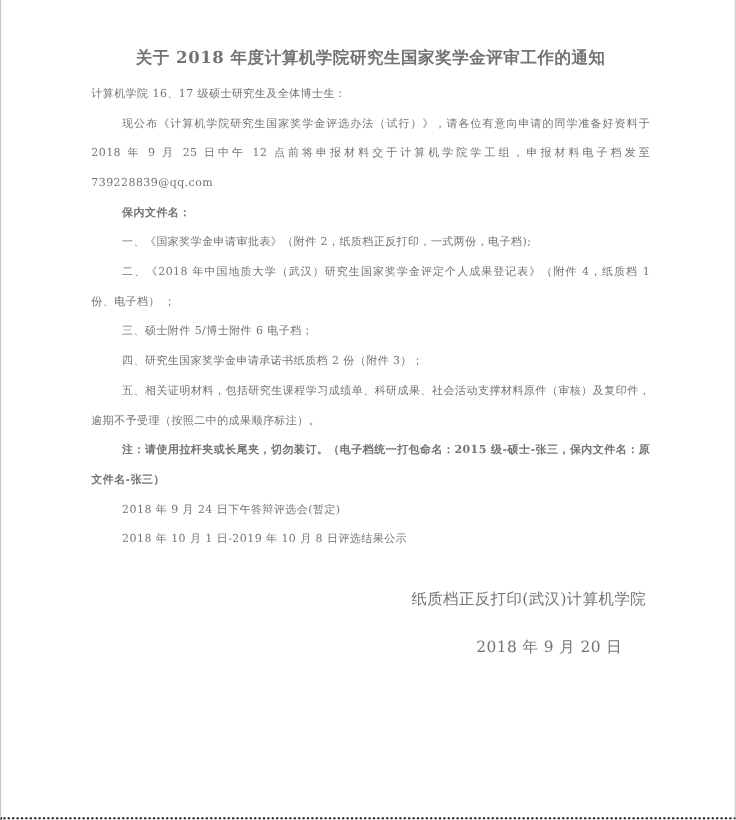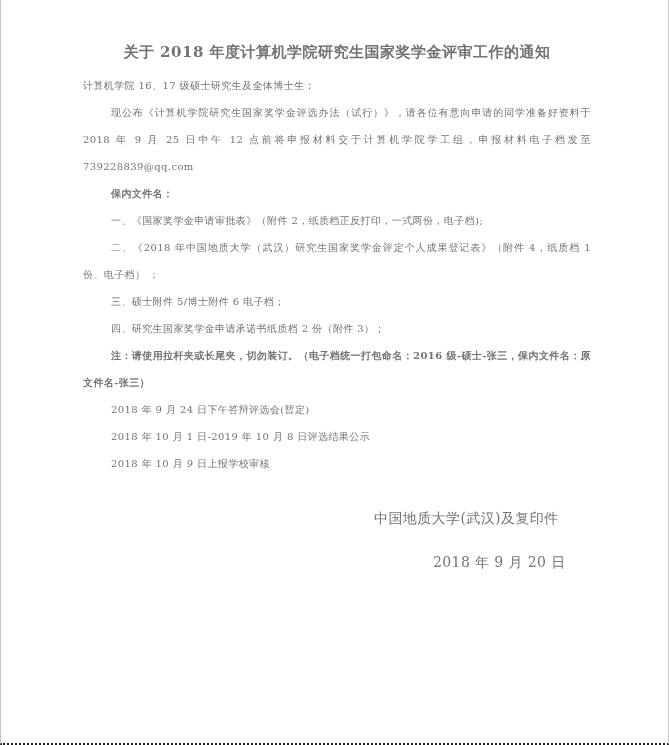--- a/index.html
+++ b/index.html
@@ -65,29 +65,29 @@
   <p class="line indent bold">保内文件名：</p>
 
   <p class="line indent">一、《国家奖学金申请审批表》（附件 2，纸质档正反打印，一式两份，电子档);</p>
 
   <p class="line indent">二、《2018 年中国地质大学（武汉）研究生国家奖学金评定个人成果登记表》（附件 4，纸质档 1 份、电子档） ；</p>
 
   <p class="line indent">三、硕士附件 5/博士附件 6 电子档；</p>
 
   <p class="line indent">四、研究生国家奖学金申请承诺书纸质档 2 份（附件 3）；</p>
 
+  <p class="line indent">五、相关证明材料，包括研究生课程学习成绩单、科研成果、社会活动支撑材料原件（审核）及复印件，逾期不予受理（按照二中的成果顺序标注）。</p>
 
-  <p class="line indent bold">注：请使用拉杆夹或长尾夹，切勿装订。（电子档统一打包命名：2016 级-硕士-张三，保内文件名：原文件名-张三）</p>
+  <p class="line indent bold">注：请使用拉杆夹或长尾夹，切勿装订。（电子档统一打包命名：2015 级-硕士-张三，保内文件名：原文件名-张三）</p>
 
 
 
 
   <p class="line indent">2018 年 9 月 24 日下午答辩评选会(暂定)</p>
 
   <p class="line indent">2018 年 10 月 1 日-2019 年 10 月 8 日评选结果公示</p>
 
-  <p class="line indent">2018 年 10 月 9 日上报学校审核</p>
 
-  <div class="signature">中国地质大学(武汉)及复印件</div>
+  <div class="signature">纸质档正反打印(武汉)计算机学院</div>
 
   <div class="date">2018 年 9 月 20 日</div>
 
 </div>
 
 </body></html>

